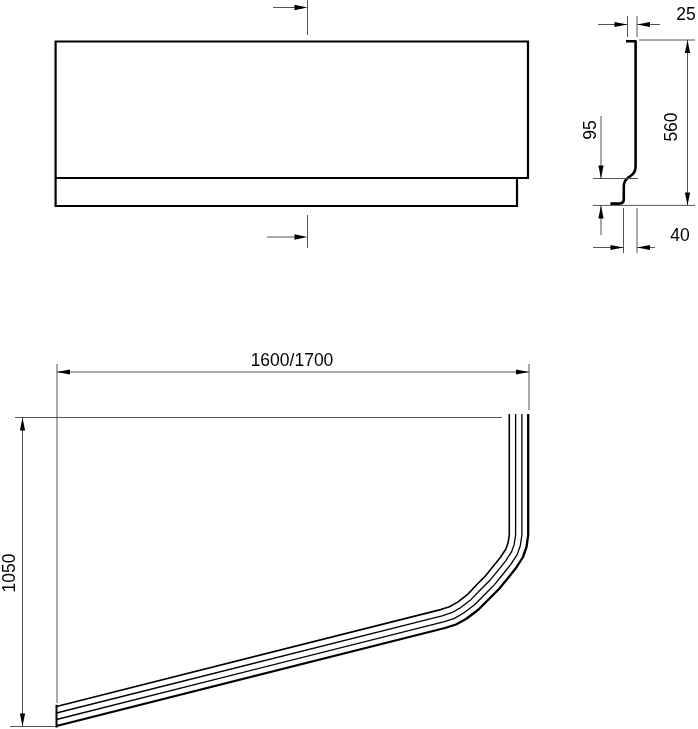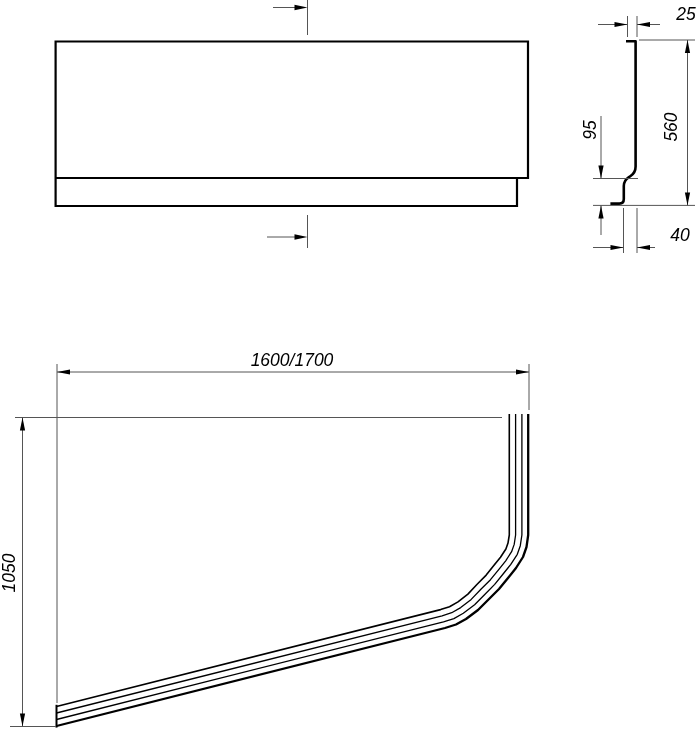--- a/index.html
+++ b/index.html
@@ -7,21 +7,20 @@
     padding: 0;
     background: #ffffff;
   }
   .canvas {
     position: relative;
     width: 698px;
     height: 729px;
     background: #ffffff;
     overflow: hidden;
     font-family: "Liberation Sans", sans-serif;
-    font-style: italic;
   }
   svg { display: block; }
   .thick {
     fill: none;
     stroke: #000000;
     stroke-width: 2.2;
     stroke-linejoin: miter;
   }
   .profile-stroke {
     fill: none;

